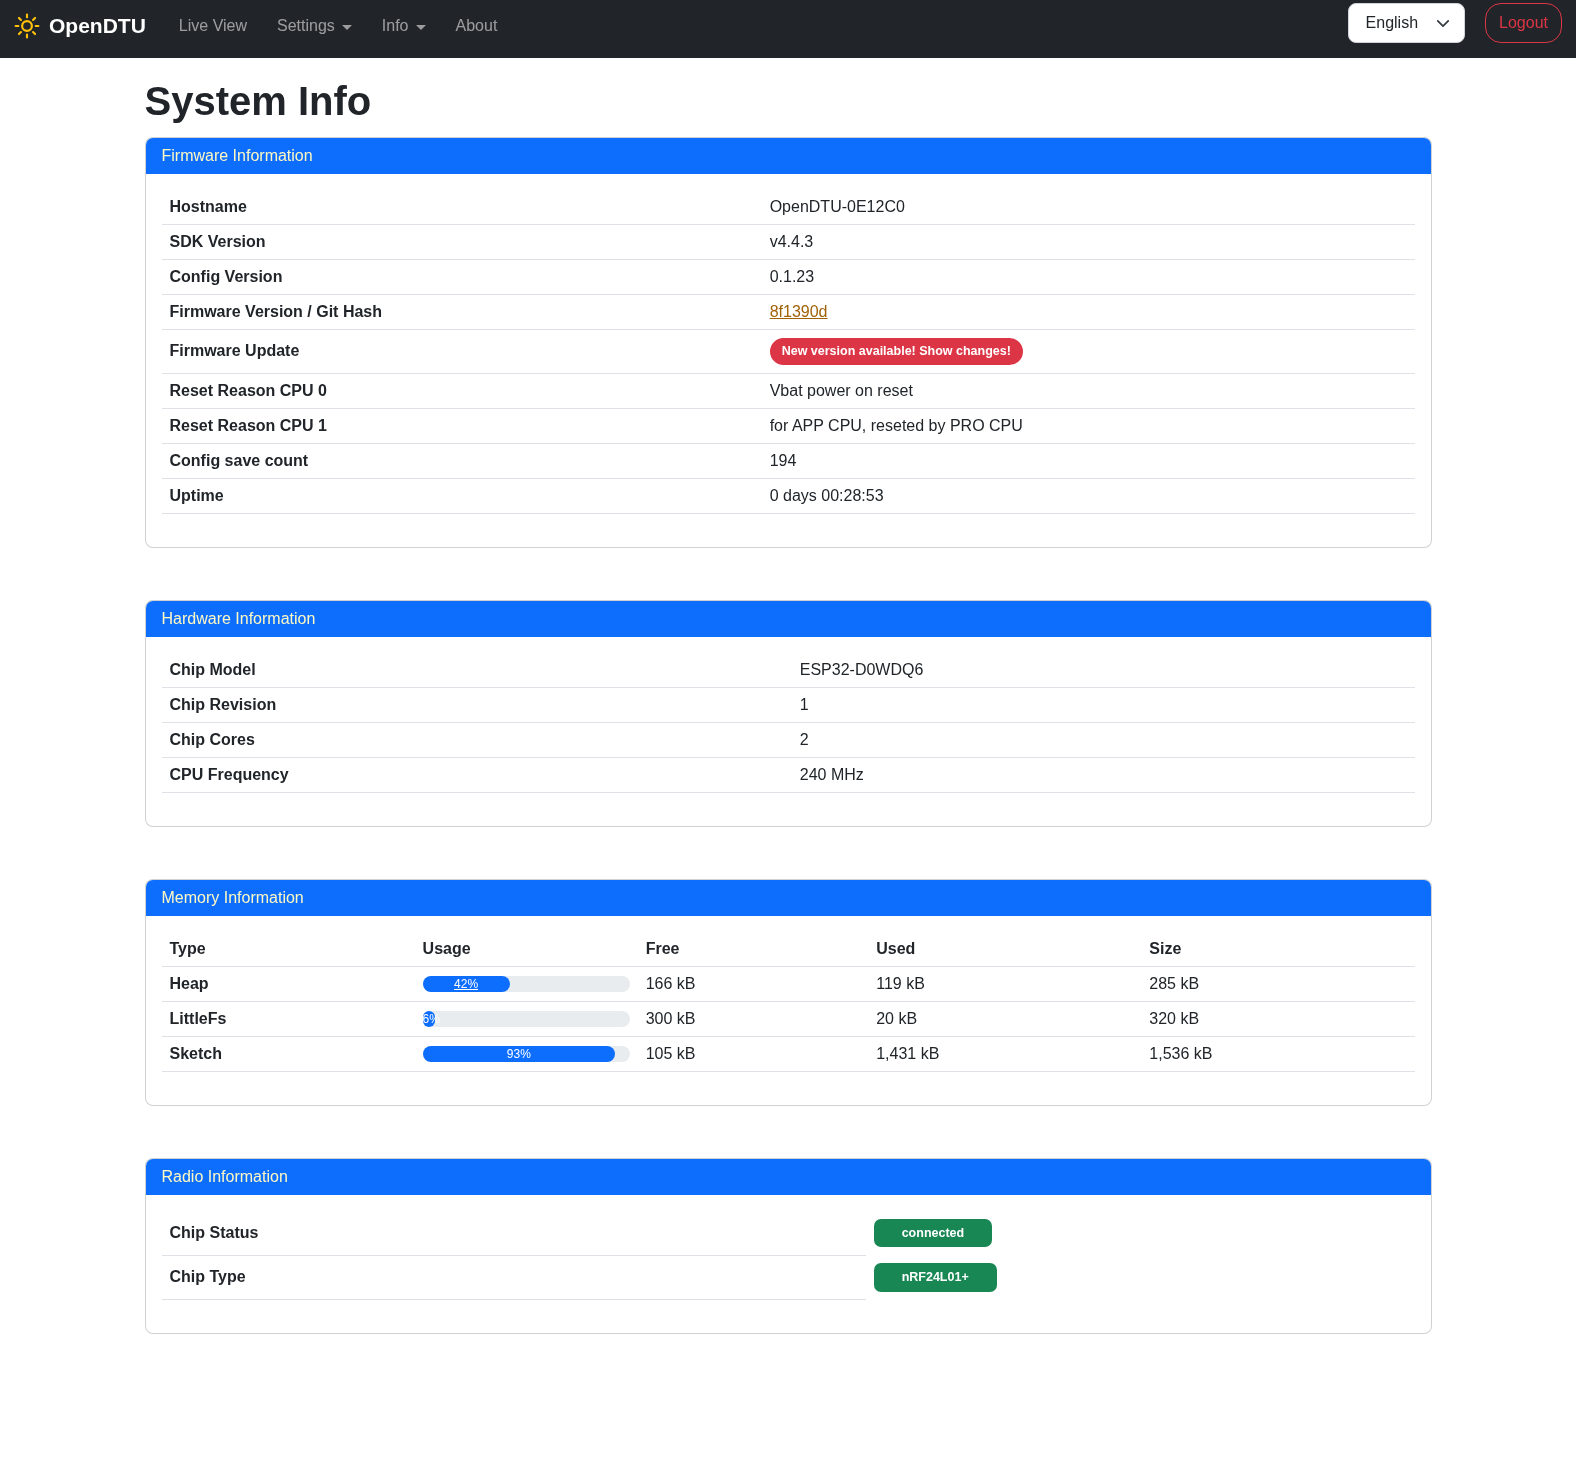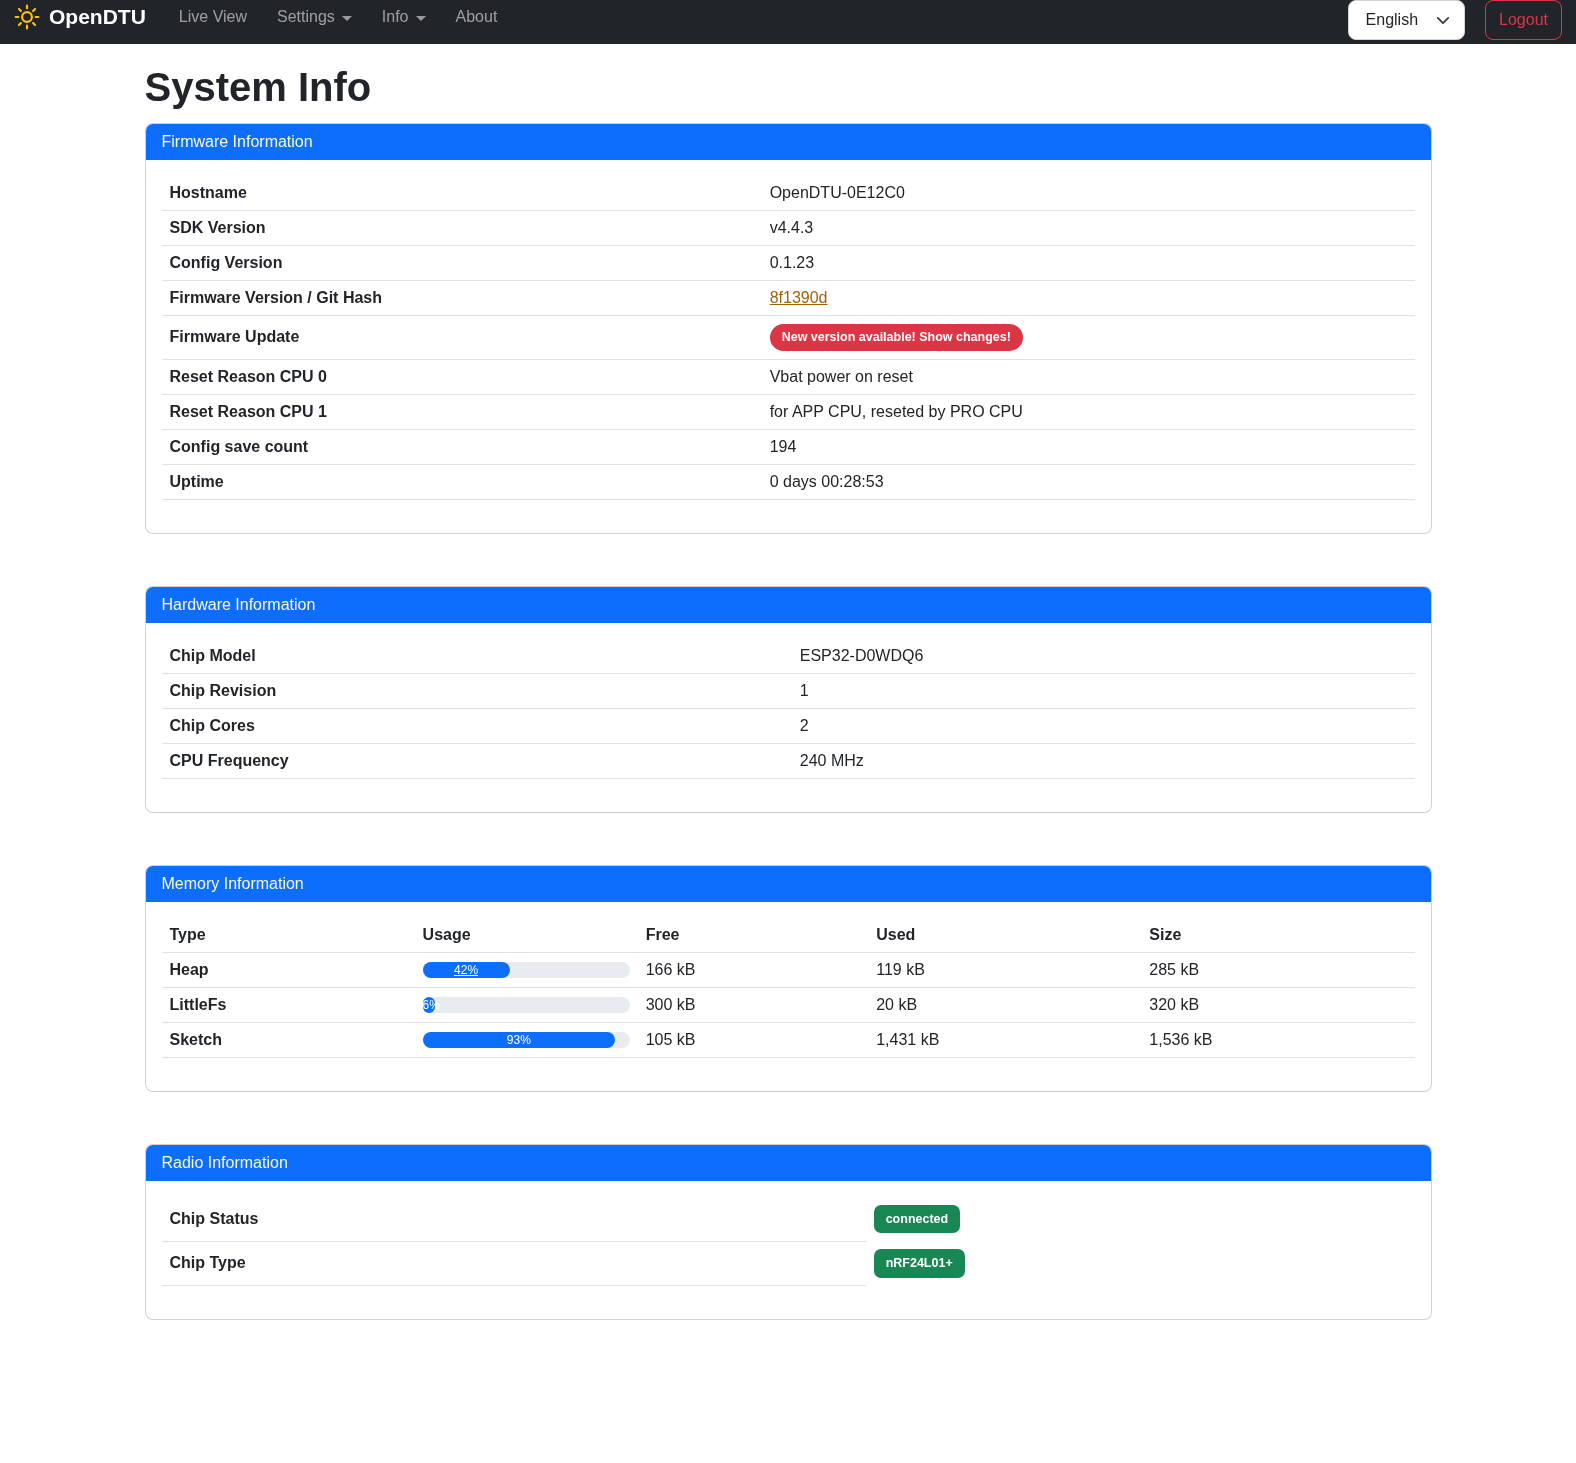--- a/index.html
+++ b/index.html
@@ -1,26 +1,26 @@
 <!DOCTYPE html>
 <html><head>
 <meta charset="utf-8">
 <style>
   * { box-sizing: border-box; }
   body { margin:0; background:#fff; color:#212529; font-family:"Liberation Sans",sans-serif; font-size:16px; }
 
   
-  .navbar { height:44px; background:#212529; display:flex; align-items:flex-start; justify-content:space-between; padding:0 14px; }
+  .navbar { height:58px; background:#212529; display:flex; align-items:flex-end; justify-content:space-between; padding:15px 14px; }
   .nav-left { display:flex; align-items:center; }
   .brand { display:flex; align-items:center; gap:9px; color:#fff; font-size:21px; font-weight:700; text-decoration:none; margin-right:18px; cursor:pointer; }
   .nav-link { color:rgba(255,255,255,.55); text-decoration:none; padding:8px 15px; display:flex; align-items:center; gap:7px; cursor:pointer; }
   .caret { display:inline-block; width:0; height:0; border-top:5px solid; border-left:5px solid transparent; border-right:5px solid transparent; margin-top:2px; }
   .nav-right { display:flex; align-items:center; gap:20px; }
   .lang-select { background:#fff; color:#212529; border:1px solid #ced4da; border-radius:8px; height:40px; display:flex; align-items:center; gap:18px; padding:0 14px 0 17px; cursor:pointer; }
-  .logout-btn { background:transparent; color:#dc3545; border:1px solid #dc3545; border-radius:8px; height:40px; padding:0 13px; font-size:16px; font-family:inherit; cursor:pointer; }
+  .logout-btn { background:transparent; color:#dc3545; border:1px solid #dc3545; border-radius:16px; height:40px; padding:0 13px; font-size:16px; font-family:inherit; cursor:pointer; }
 
   
   .container { max-width:1287px; margin:0 auto; }
   h1.page-title { font-size:40px; font-weight:600; margin:21px 0 13px 0; }
 
   
   .card { border:1px solid rgba(0,0,0,.18); border-radius:8px; margin-bottom:52px; background:#fff; overflow:hidden; }
   .card-header { background:#0d6efd; color:#fef9c3; padding:9px 16px; }
   .card-body { padding:16px; }
 
@@ -34,21 +34,21 @@
   .mem-table thead th { font-weight:700; }
   .c-type { width:20.2%; } .c-usage { width:17.8%; } .c-free { width:18.4%; } .c-used { width:21.8%; } .c-size { width:21.8%; }
 
   .radio-table th { width:56.2%; }
   .radio-table td { border-bottom:none; }
 
   
   .link { color:#a16207; text-decoration:underline; cursor:pointer; }
   .badge { display:inline-block; color:#fff; font-weight:700; font-size:12.5px; line-height:1; }
   .badge-danger { background:#dc3545; border-radius:50rem; padding:7px 12px; cursor:pointer; }
-  .badge-success { background:#198754; border-radius:7px; padding:8px 12px; }
+  .badge-success { background:#198754; border-radius:7px; padding:8px 28px; }
 
   .progress { width:207px; height:16px; background:#e9ecef; border-radius:8px; }
   .progress-bar { height:16px; background:#0d6efd; border-radius:8px; color:#fff; font-size:12px; line-height:16px; text-align:center; white-space:nowrap; overflow:visible; }
 </style>
 </head>
 <body>
 
 <nav class="navbar">
   <div class="nav-left">
     <a class="brand">

